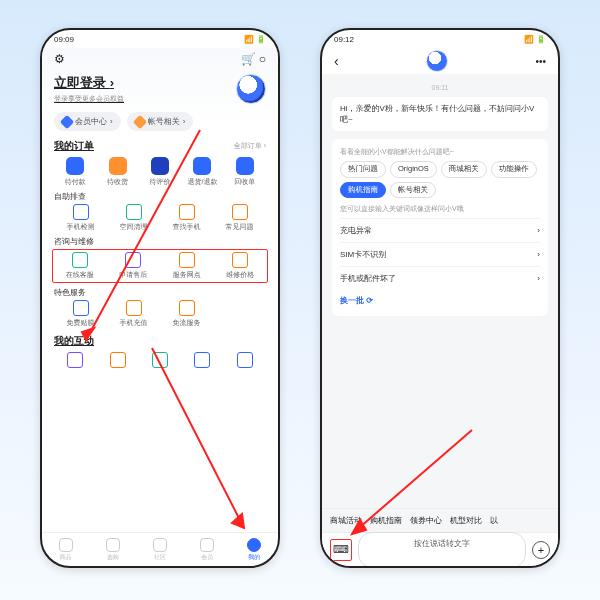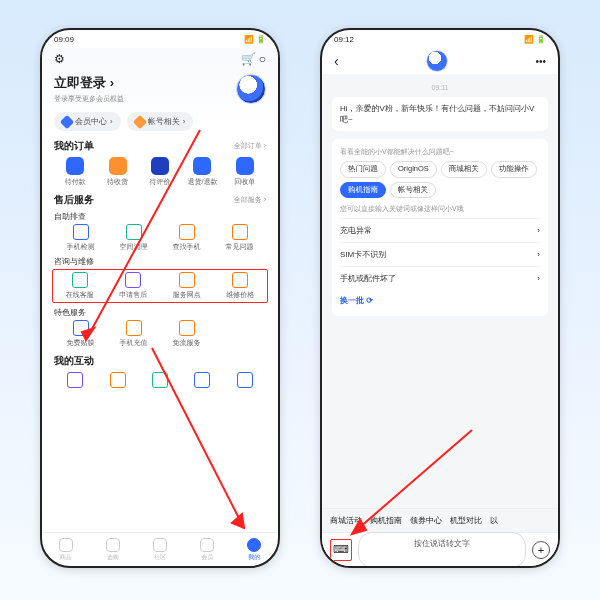--- a/index.html
+++ b/index.html
@@ -18,30 +18,30 @@
     overflow: hidden; position: relative;
     display: flex; flex-direction: column;
     font-size: 9px; color: #222;
   }
   .statusbar { height: 18px; display: flex; justify-content: space-between; align-items: center; padding: 0 12px; font-size: 8px; }
   .statusbar .icons span { margin-left: 2px; }
   
   .pg-pad { padding: 0 12px; background: linear-gradient(#f7f9fc,#fff 80px); flex:1; overflow:hidden;}
   .toprow { display:flex; justify-content:space-between; align-items:center; height:22px;}
   .toprow .icon { width:14px; font-size:12px;}
-  .login-row { display:flex; justify-content:space-between; align-items:center; margin-top:4px;}
+  .login-row { display:flex; justify-content:space-between; align-items:center; margin-top:4px;text-decoration:underline;}
   .login-title { font-size:13px; font-weight:700;}
   .login-sub { font-size:7px; color:#888; margin-top:2px;}
   .avatar { width:30px; height:30px; border-radius:50%; background:radial-gradient(circle at 40% 35%, #fff 35%, #3b6fff 36%); border:1px solid #c3d4f6; box-shadow: inset -2px -2px 0 #1f3ea8;}
   .pills { display:flex; gap:6px; margin:8px 0;}
   .pill { background:#eff1f5; border-radius:12px; padding:4px 8px; display:flex; align-items:center; gap:3px; font-size:8px; color:#555;}
   .pill .pi { width:10px;height:10px; background:#3b6fff; transform:rotate(45deg); border-radius:2px;}
   .pill .pi.or { background:#ff9a3c;}
   .secthead { display:flex; justify-content:space-between; align-items:center; margin:6px 0 4px;}
-  .secthead b { font-size:10px;}
+  .secthead b { font-size:10px;text-decoration:underline;}
   .secthead span { font-size:7px; color:#999;}
   .gridrow { display:flex; justify-content:space-between; text-align:center; margin-bottom:4px;}
   .cell { flex:1; display:flex; flex-direction:column; align-items:center; gap:2px; font-size:7px; color:#666;}
   .ic { width:18px; height:18px; border-radius:5px; position:relative;}
   .blue { background:#2f68ff;}
   .orange{ background:#ff9030;}
   .lil { width:16px;height:16px;border:1.5px solid #2f68ff;border-radius:3px;}
   .lil.g{border-color:#16b98a;} .lil.o{border-color:#ff7a00;} .lil.p{border-color:#7a4dff;}
   .subtag { font-size:8px; color:#333; font-weight:400; margin:4px 0 2px;}
   .hl-box { border:1.5px solid #ff2b2b; border-radius:2px; padding:2px 0; margin:2px -2px;}
@@ -120,24 +120,20 @@
       <div class="cell">
           <div class="ic blue"></div>
           <span>退货/退款</span>
         </div>
       <div class="cell">
           <div class="ic blue"></div>
           <span>回收单</span>
         </div>
     </div>
 
-    <div class="secthead">
-        <b>售后服务</b>
-        <span>全部服务 ›</span>
-      </div>
     <div class="subtag">自助排查</div>
     <div class="gridrow">
       <div class="cell">
           <div class="lil"></div>
           <span>手机检测</span>
         </div>
       <div class="cell">
           <div class="lil g"></div>
           <span>空间清理</span>
         </div>

